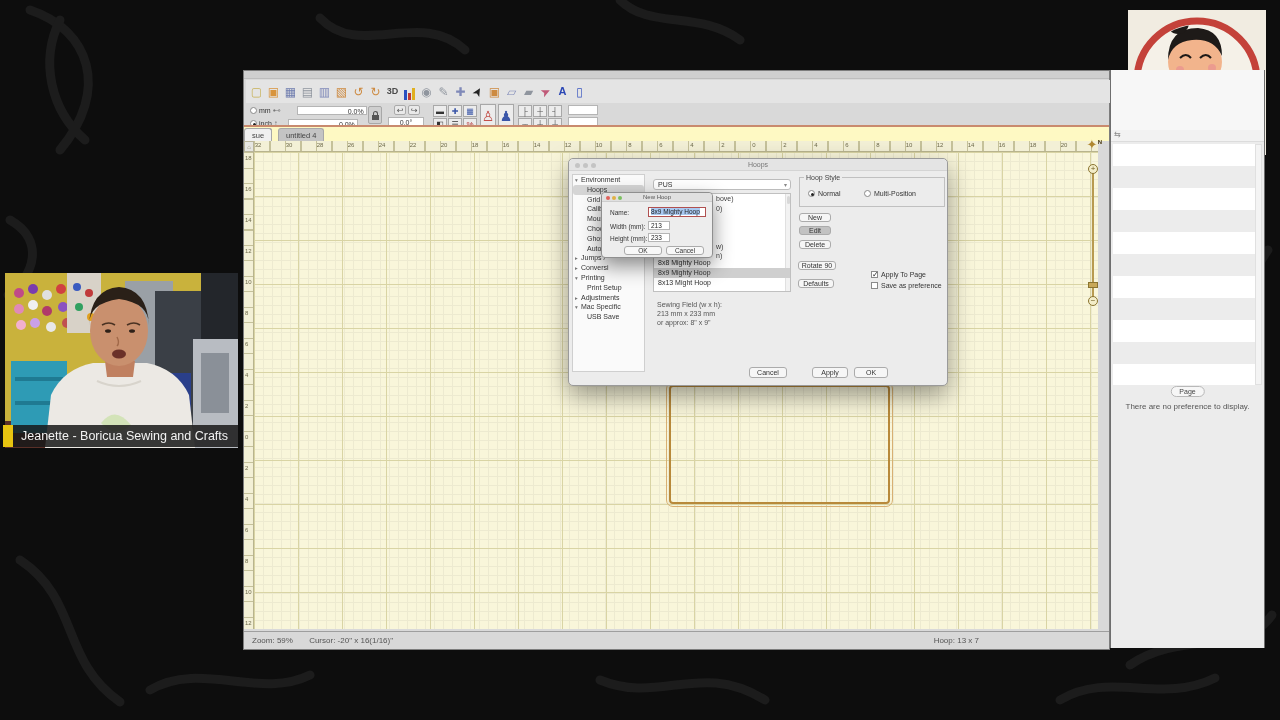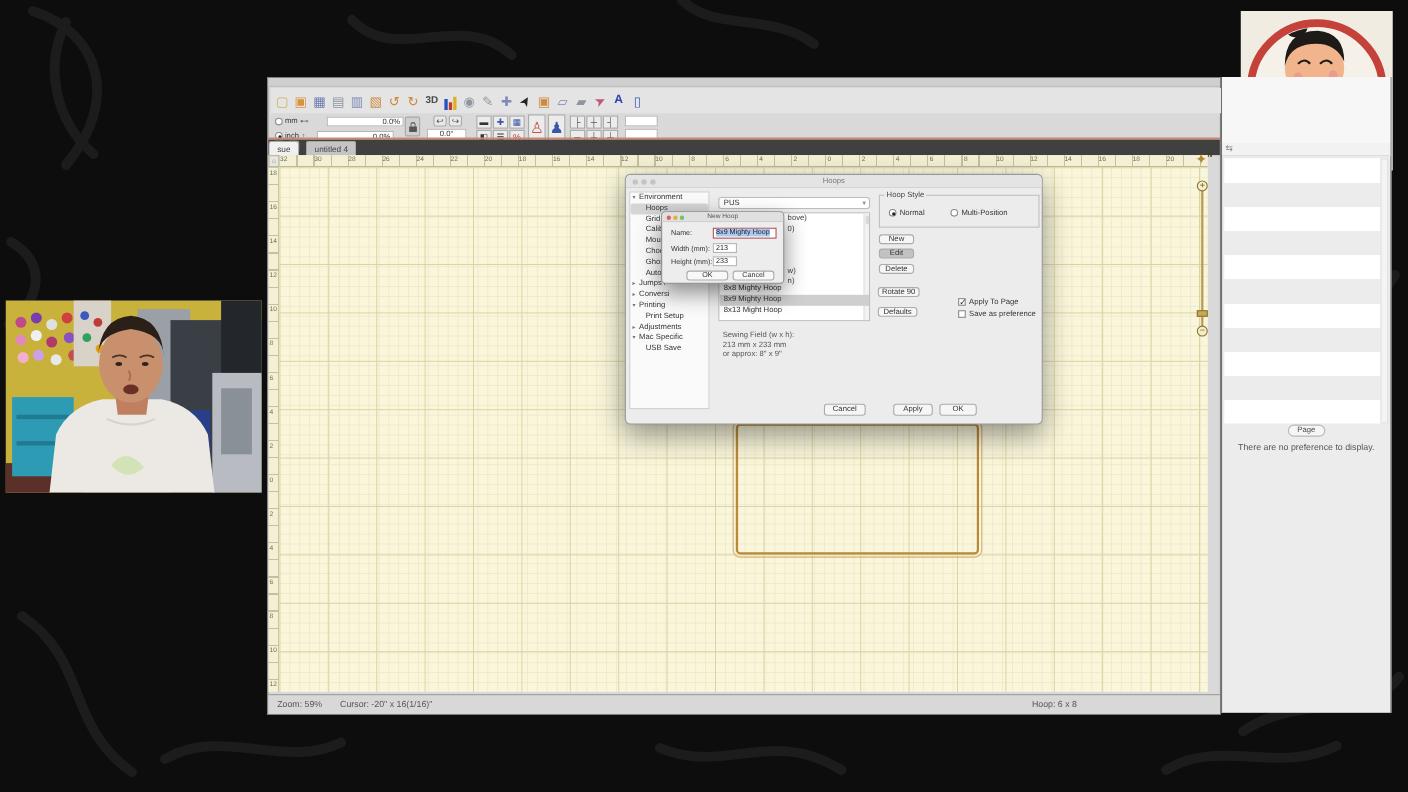--- a/index.html
+++ b/index.html
@@ -39,21 +39,21 @@
   .lockshackle{position:absolute;left:4px;top:4px;width:5px;height:5px;border:1.5px solid #555;border-bottom:none;border-radius:3px 3px 0 0;}
   .miniBtn{position:absolute;width:12px;height:10px;background:#e9e9e9;border:1px solid #ababab;border-radius:2px;font-size:8px;line-height:9px;text-align:center;color:#555;}
   .angfield{position:absolute;left:142px;top:14px;width:36px;height:10px;background:#fff;border:1px solid #b5b5b5;font-size:7px;text-align:center;line-height:10px;color:#333;}
   .clusterA,.clusterB{position:absolute;display:grid;grid-template-columns:repeat(3,14px);grid-auto-rows:12px;gap:1px;}
   .cbtn{background:#ececec;border:1px solid #a8a8a8;font-size:8px;line-height:11px;text-align:center;}
   .manbtn{position:absolute;width:16px;height:25px;background:#ececec;border:1px solid #a8a8a8;font-size:14px;line-height:23px;text-align:center;}
   .bigfield{position:absolute;left:300px;top:2px;width:30px;height:10px;background:#fff;border:1px solid #b5b5b5;}
   .bigfield.b2{top:14px;}
   .salmon{position:absolute;left:0;top:54px;width:100%;height:2px;background:#c98a6e;}
 
-  .tabbar{position:absolute;left:0;top:56px;width:100%;height:14px;background:#404040;}
+  .tabbar{position:absolute;left:0;top:56px;width:100%;height:14px;background:#fef9c3;}
   .navbtn{position:absolute;top:1px;width:11px;height:11px;background:#e6e6e6;border:1px solid #a8a8a8;border-radius:2px;font-size:7px;line-height:10px;text-align:center;color:#666;}
   .tab{position:absolute;top:1px;height:13px;padding:0 7px;font-size:7.5px;line-height:13px;color:#444;background:#f0f0f0;border:1px solid #a8a8a8;border-bottom:none;border-radius:3px 3px 0 0;display:inline-block;}
   .tab.active{background:#c4c4c4;}
   .tab:nth-child(3){left:72px;}
   .tab:nth-child(2){left:34px;}
 
   .corner{position:absolute;left:0;top:70px;width:10px;height:11px;background:#e6e6e2;border:1px solid #b8b49a;font-size:6px;color:#8a8468;text-align:center;line-height:10px;}
   .hruler{position:absolute;left:10px;top:70px;width:844px;height:11px;background:#f3f0d6;border-bottom:1px solid #b8b48e;overflow:hidden;
     background-image:repeating-linear-gradient(90deg,#c5c19a 0 1px,transparent 1px 15.5px);}
   .vruler{position:absolute;left:0;top:81px;width:10px;height:477px;background:#f3f0d6;border-right:1px solid #b8b48e;overflow:hidden;
@@ -204,20 +204,24 @@
       <path d="M97,52 q7,-4 13,0" stroke="#4a3222" stroke-width="1.6" fill="none"></path>
       <path d="M122,52 q7,-4 13,0" stroke="#4a3222" stroke-width="1.6" fill="none"></path>
       <ellipse cx="103" cy="58" rx="3" ry="1.8" fill="#2e2018"></ellipse>
       <ellipse cx="127" cy="58" rx="3" ry="1.8" fill="#2e2018"></ellipse>
       <path d="M112,64 q3,6 0,9" stroke="#a06848" stroke-width="1.4" fill="none"></path>
       <ellipse cx="114" cy="81" rx="7" ry="4.5" fill="#6a3028"></ellipse>
       <path d="M92,108 Q114,118 136,108" stroke="#d8d4cc" stroke-width="2" fill="none"></path>
       <path d="M96,150 q14,-18 30,2 q-16,14 -30,-2" fill="#cfe2b0" opacity="0.85"></path>
     </svg>
   </div>
+  <div class="nametag">
+    <div class="accent"></div>
+    <div class="bar">Jeanette - Boricua Sewing and Crafts</div>
+  </div>
 
   <div class="avatar">
     <svg width="138" height="145" viewBox="0 0 138 145">
       <rect width="138" height="145" fill="#f1ece1"></rect>
       <circle cx="69" cy="71" r="60" fill="#f5f1e8" stroke="#c4423a" stroke-width="7"></circle>
       <clipPath id="avclip">
           <circle cx="69" cy="71" r="56"></circle>
         </clipPath>
       <g clip-path="url(#avclip)">
         <path d="M8,96 Q69,74 130,96 L130,145 L8,145 Z" fill="#c4423a"></path>
@@ -380,21 +384,21 @@
       <div class="zs-btn zs-plus">+</div>
       <div class="zs-handle"></div>
       <div class="zs-btn zs-minus">−</div>
     </div>
 
     <div class="statusbar">
       <span class="sl">
         <span>Zoom: 59%</span>
         <span>Cursor: -20" x 16(1/16)"</span>
       </span>
-      <span class="sr">Hoop: 6 x 8</span>
+      <span class="sr">Hoop: 13 x 7</span>
     </div>
   </div>
 
   <div class="props">
     <div class="whitecap"></div>
     <div class="phead">
       <span>⇆</span>
     </div>
     <div class="stripes"></div>
     <div class="pscroll"></div>

